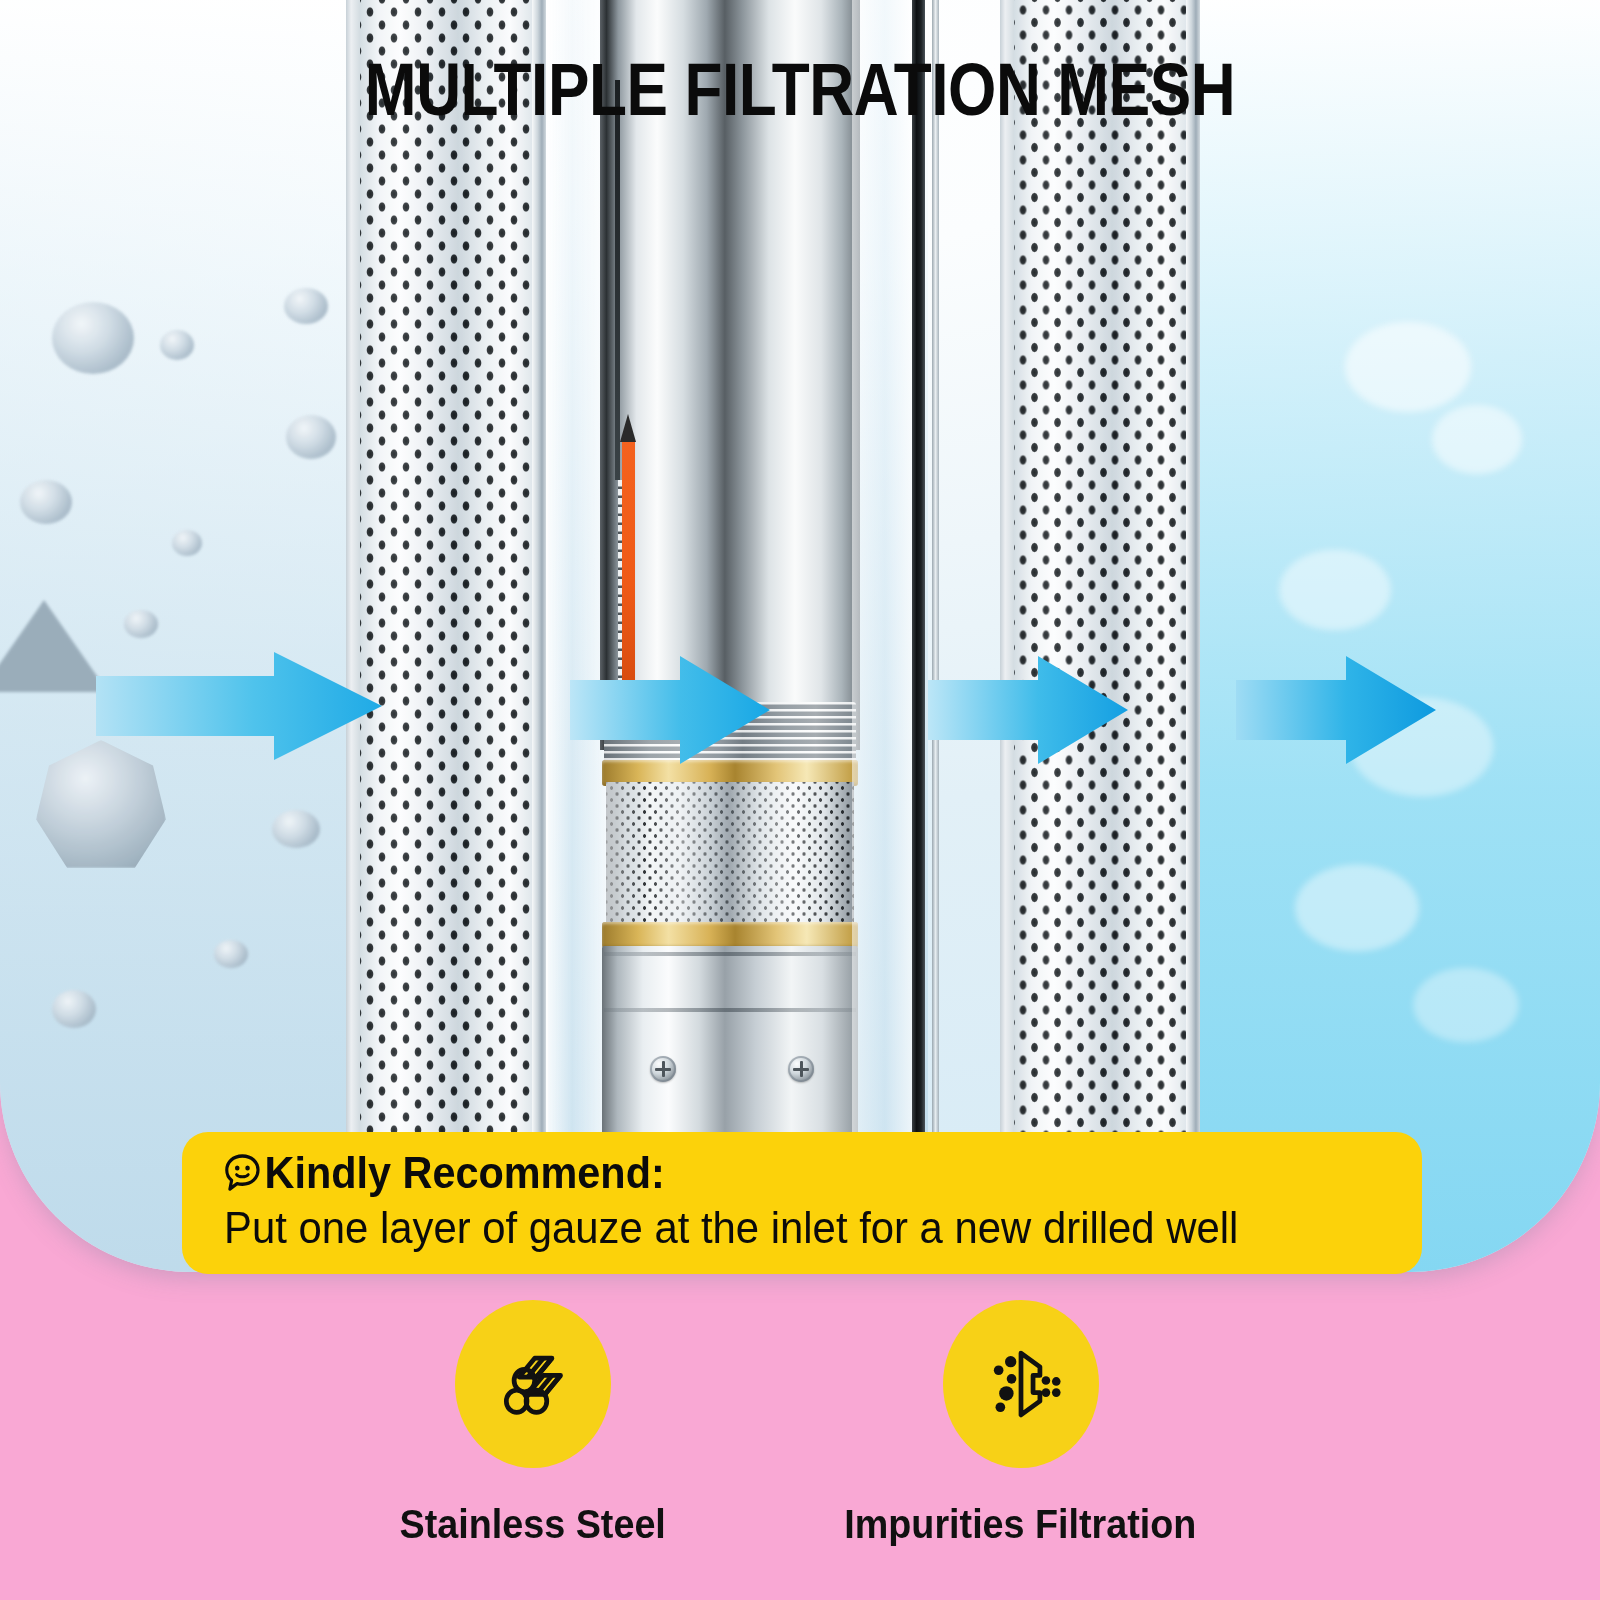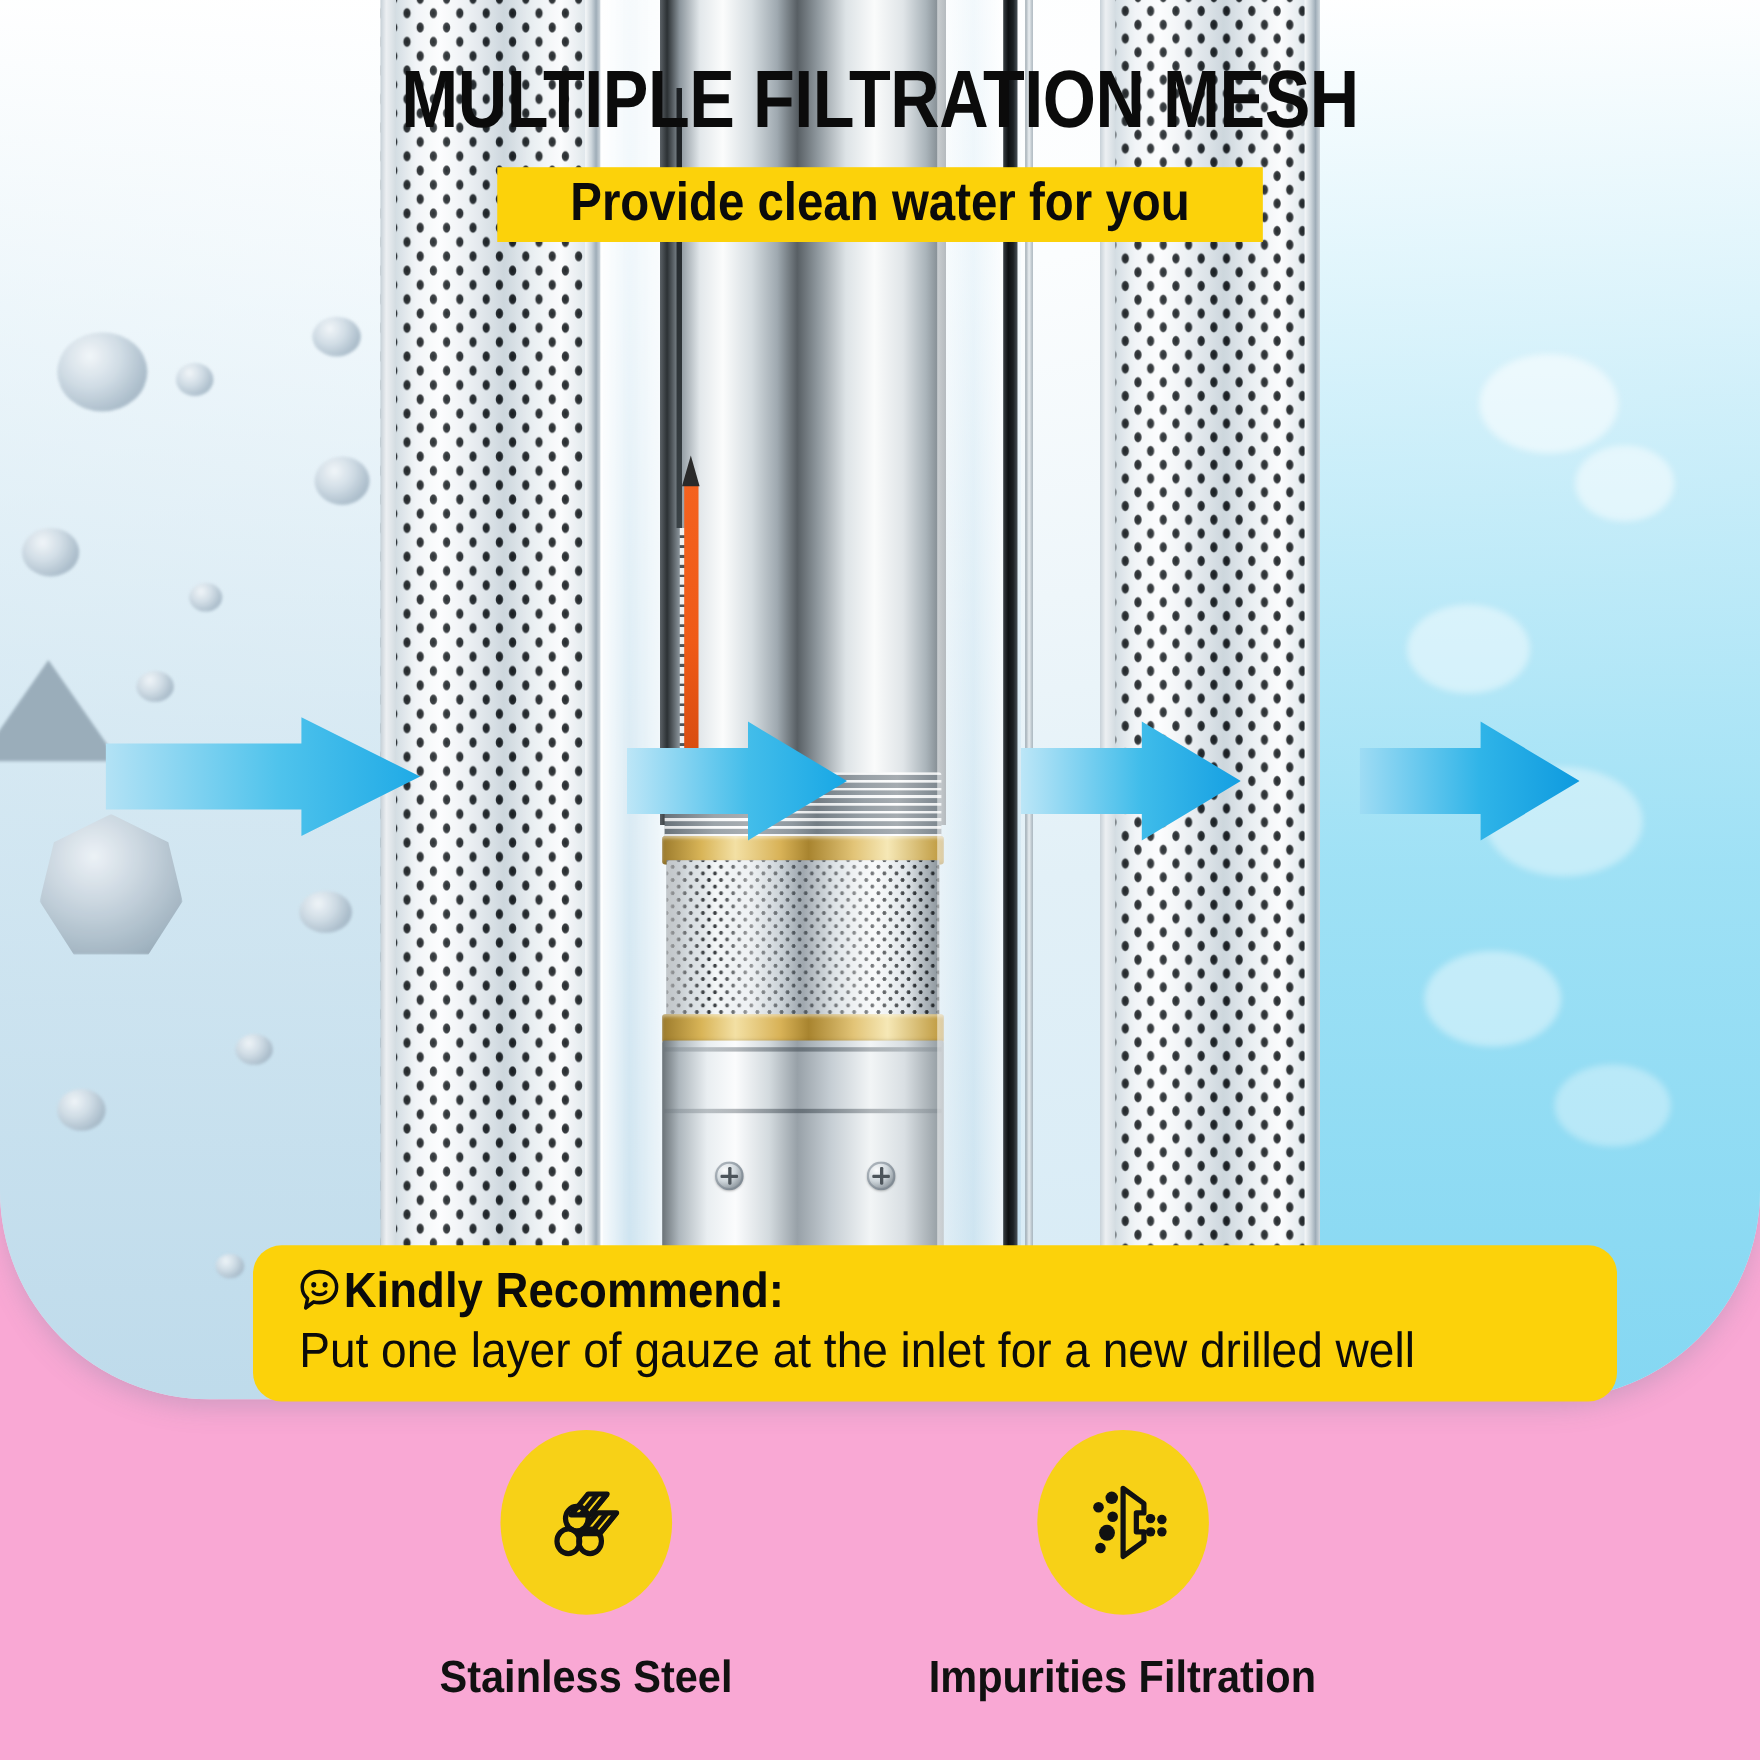--- a/index.html
+++ b/index.html
@@ -209,21 +209,21 @@
   .subtitle{
     font-family:"Liberation Sans Narrow","Liberation Sans",sans-serif;
     font-weight:bold;font-size:49px;line-height:52px;color:#0b0b0b;
     transform:scaleX(.88);transform-origin:50% 50%;white-space:nowrap;
   }
 
   
   .callout{
     position:absolute;left:182px;top:1132px;width:1240px;
     background:#FCD20A;border-radius:26px;
-    padding:16px 0 18px 42px;box-sizing:border-box;margin-left:48px;
+    padding:16px 0 18px 42px;box-sizing:border-box;
   }
   .callout-head{
     display:flex;align-items:center;gap:4px;
     font-family:"Liberation Sans Narrow","Liberation Sans",sans-serif;
     font-weight:bold;font-size:45px;line-height:50px;color:#0b0b0b;
     transform:scaleX(.92);transform-origin:0 50%;white-space:nowrap;
   }
   .smiley{width:40px;height:40px;flex:0 0 40px;}
   .callout-body{
     font-family:"Liberation Sans Narrow","Liberation Sans",sans-serif;
@@ -366,23 +366,20 @@
               <stop offset="55%" stop-color="#2FB4E8"></stop>
               <stop offset="100%" stop-color="#0E9ADF"></stop>
         </linearGradient>
           </defs>
         <path d="M0,30 L110,30 L110,6 L200,60 L110,114 L110,90 L0,90 Z" fill="url(#ag4)"></path>
       </svg>
     </div>
   </div>
 
   <div class="title">MULTIPLE FILTRATION MESH</div>
-  <div class="subtitle-wrap">
-    <div class="subtitle">Provide clean water for you</div>
-  </div>
 
   <div class="callout">
     <div class="callout-head">
       <span class="smiley">
         <svg viewBox="0 0 40 40" width="40" height="40">
           <path d="M20 3 C9.8 3 3 9.3 3 17.1 C3 21.3 5 25 8.3 27.4 L6.4 36 L14.2 30.6 C16 31 18 31.2 20 31.2 C30.2 31.2 37 24.9 37 17.1 C37 9.3 30.2 3 20 3 Z" fill="none" stroke="#0b0b0b" stroke-width="3.4" stroke-linejoin="round"></path>
           <circle cx="14.4" cy="15" r="2.5" fill="#0b0b0b"></circle>
           <circle cx="25.6" cy="15" r="2.5" fill="#0b0b0b"></circle>
           <path d="M13.6 21.6 C16 24.6 24 24.6 26.4 21.6" fill="none" stroke="#0b0b0b" stroke-width="3" stroke-linecap="round"></path>
         </svg>

